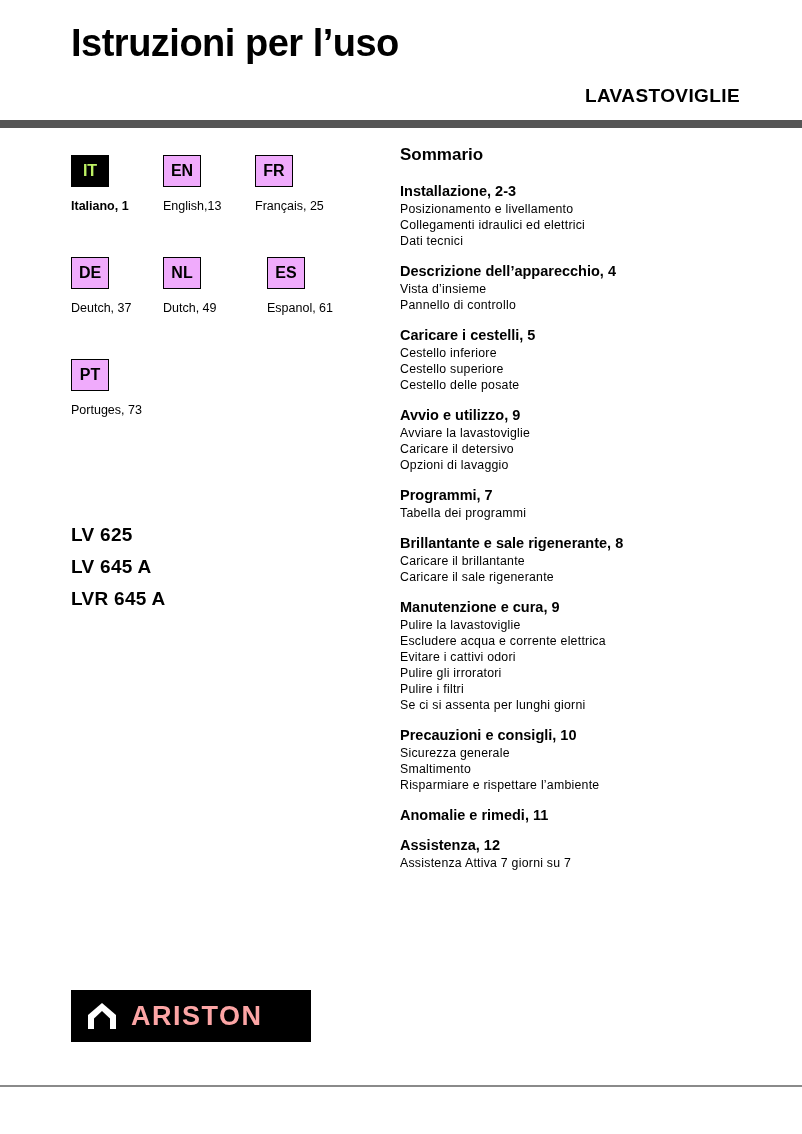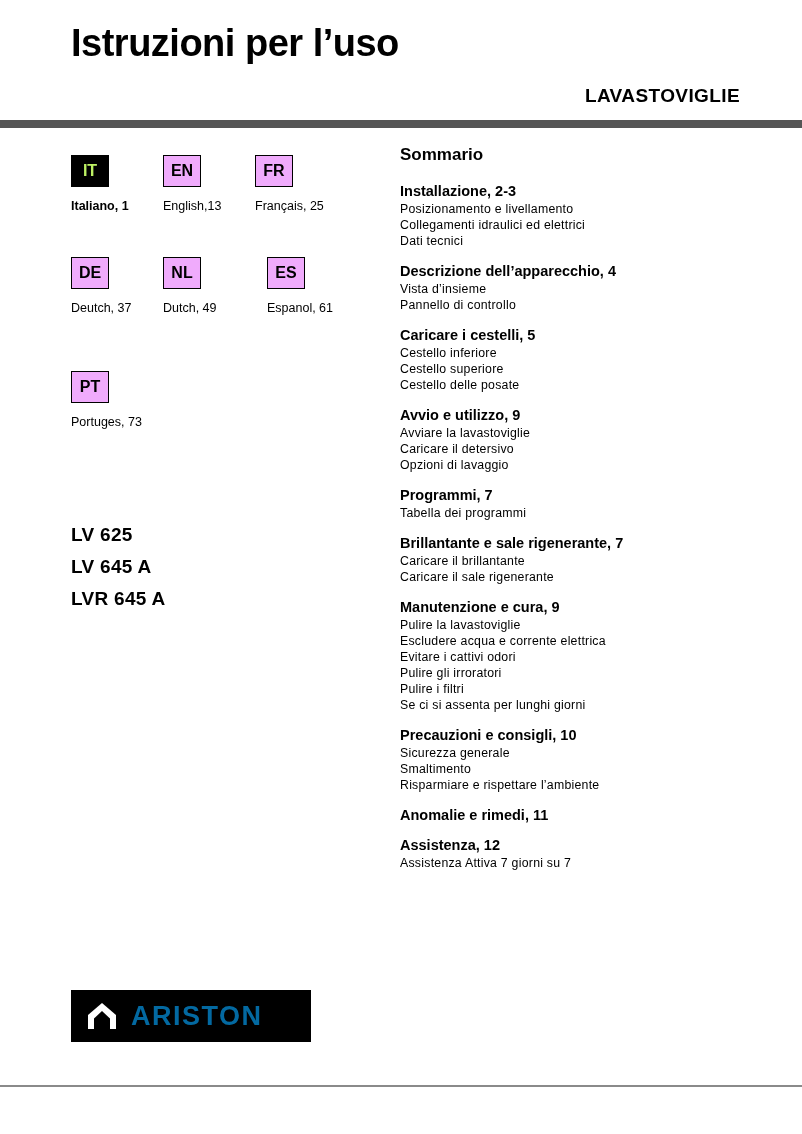--- a/index.html
+++ b/index.html
@@ -152,21 +152,21 @@
   }
   .logo-mark {
     margin-left: 16px;
     width: 30px;
     height: 28px;
     position: relative;
   }
   .logo-mark svg { display: block; }
   .logo-text {
     margin-left: 14px;
-    color: #0369a1;
+    color: #fca5a5;
     font-size: 27px;
     font-weight: bold;
     letter-spacing: 1.5px;
   }
 </style>
 </head>
 <body>
 
 <div class="page">
 
@@ -199,21 +199,21 @@
         <div class="lang-box">NL</div>
         <div class="lang-label">Dutch, 49</div>
       </div>
       <div class="lang-cell" style="left:184px;margin-left:12px;">
         <div class="lang-box">ES</div>
         <div class="lang-label">Espanol, 61</div>
       </div>
     </div>
 
     <div class="lang-row">
-      <div class="lang-cell" style="left:0px;margin-top:12px;">
+      <div class="lang-cell" style="left:0px;">
         <div class="lang-box">PT</div>
         <div class="lang-label">Portuges, 73</div>
       </div>
     </div>
   </div>
 
   <div class="models">
     <div>LV  625</div>
     <div>LV 645 A</div>
     <div>LVR 645 A</div>
@@ -248,21 +248,21 @@
       <div class="sec-item">Caricare il detersivo</div>
       <div class="sec-item">Opzioni di lavaggio</div>
     </div>
 
     <div class="sec">
       <div class="sec-title">Programmi, 7</div>
       <div class="sec-item">Tabella dei programmi</div>
     </div>
 
     <div class="sec">
-      <div class="sec-title">Brillantante e sale rigenerante, 7</div>
+      <div class="sec-title">Brillantante e sale rigenerante, 8</div>
       <div class="sec-item">Caricare il brillantante</div>
       <div class="sec-item">Caricare il sale rigenerante</div>
     </div>
 
     <div class="sec">
       <div class="sec-title">Manutenzione e cura, 9</div>
       <div class="sec-item">Pulire la lavastoviglie</div>
       <div class="sec-item">Escludere acqua e corrente elettrica</div>
       <div class="sec-item">Evitare i cattivi odori</div>
       <div class="sec-item">Pulire gli irroratori</div>

